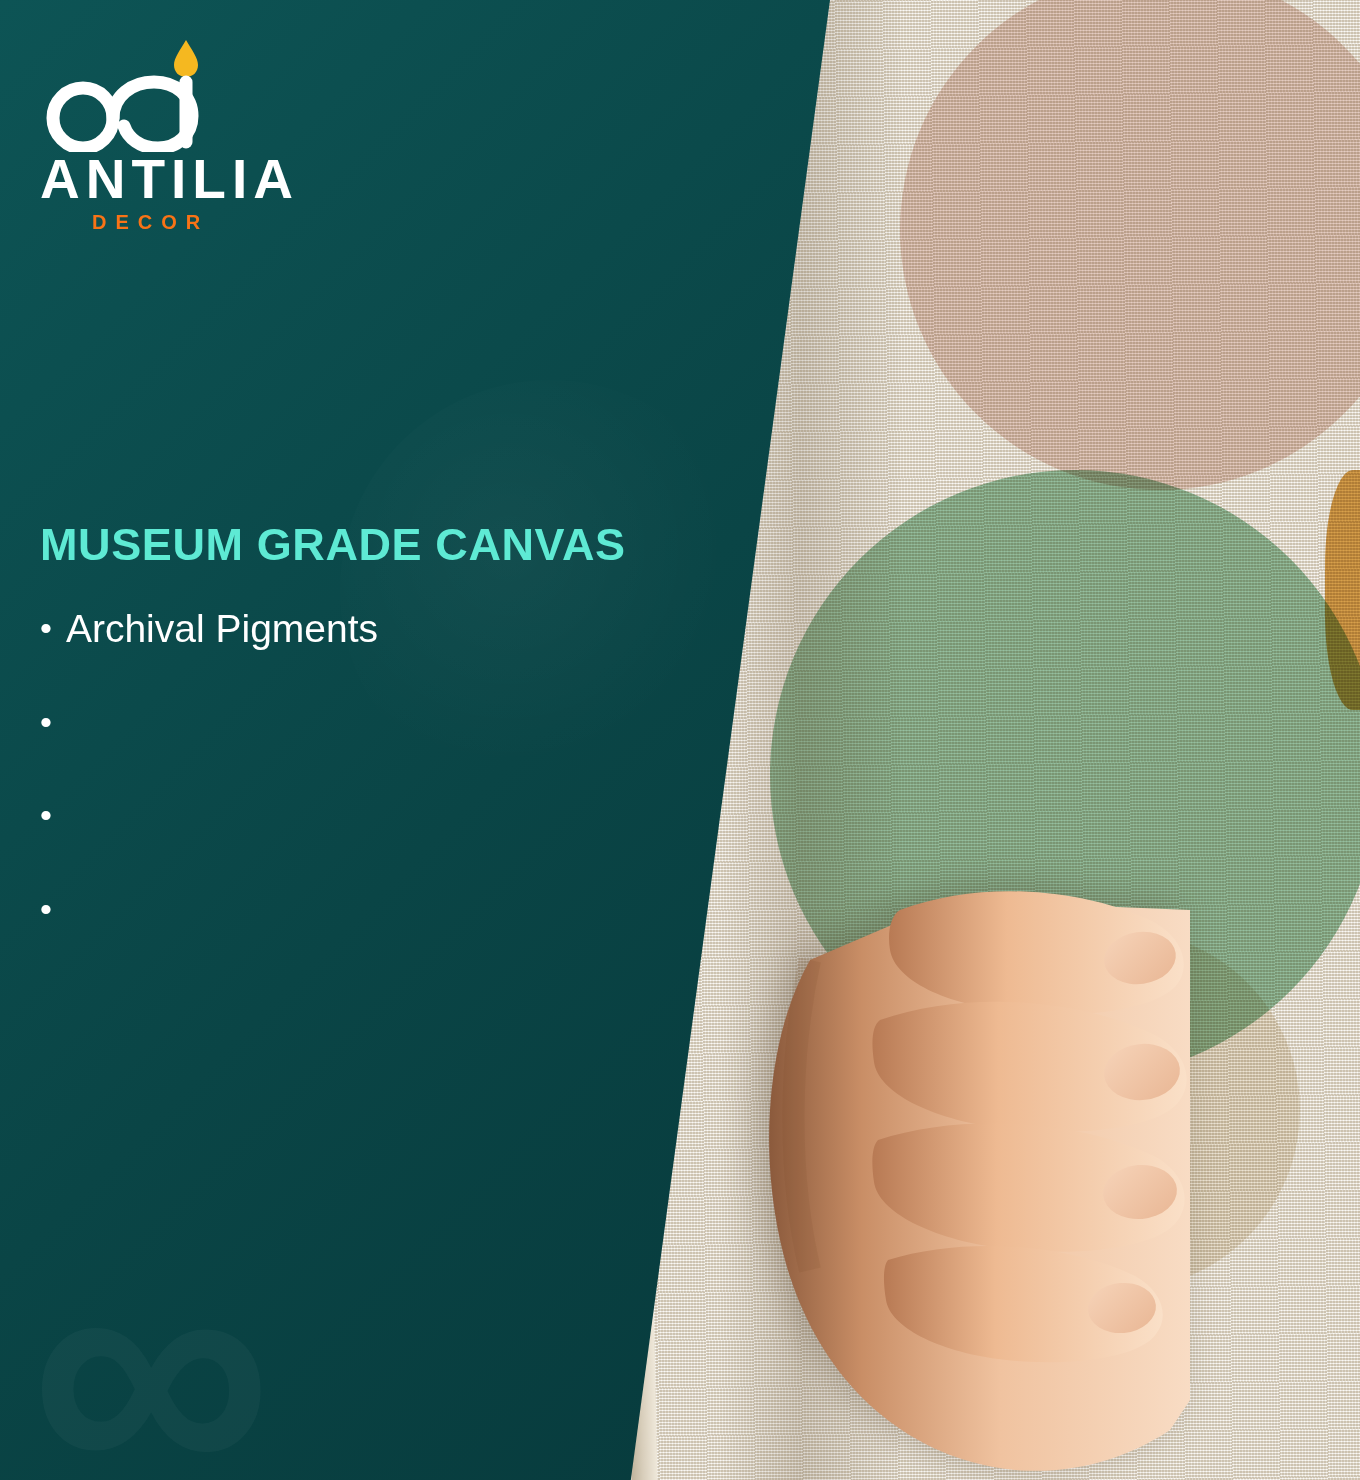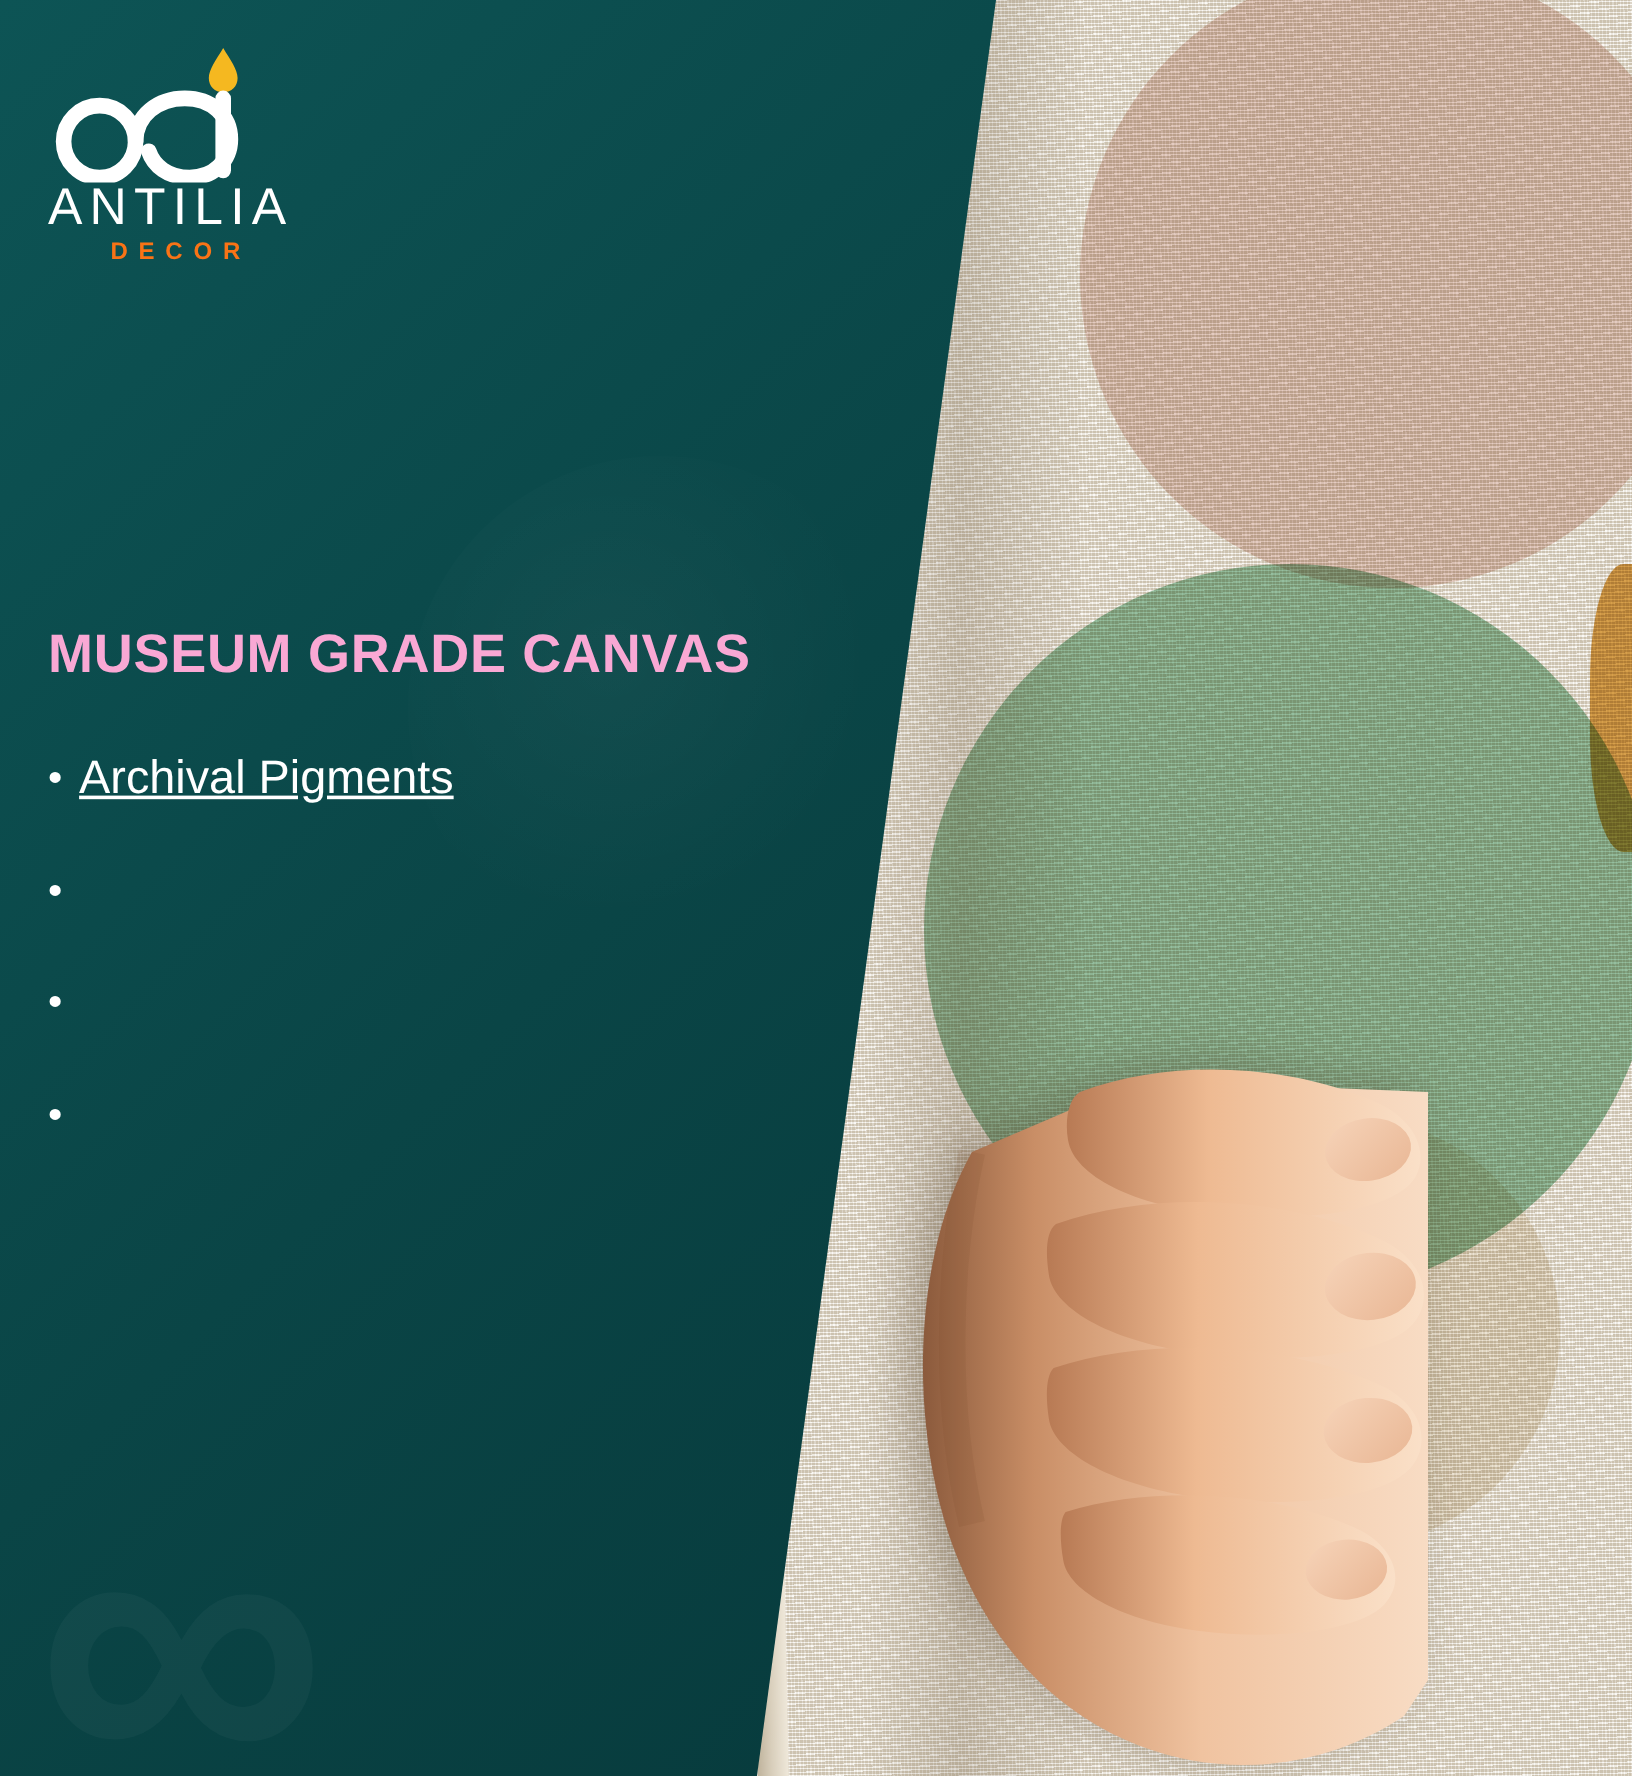--- a/index.html
+++ b/index.html
@@ -142,22 +142,22 @@
     top: 34px;
     left: 36px;
     width: 250px;
   }
   .logo-mark {
     position: relative;
     height: 118px;
   }
   .logo-wordmark {
     color: #ffffff;
-    font-size: 43px;
-    font-weight: 400;
+    font-size: 55px;
+    font-weight: 700;
     letter-spacing: 6px;
     line-height: 1;
     padding-left: 4px;
   }
   .logo-sub {
     color: #f97316;
     font-size: 20px;
     font-weight: 600;
     letter-spacing: 9px;
     padding-left: 56px;
@@ -166,25 +166,25 @@
 
   
   .content {
     position: absolute;
     left: 40px;
     top: 520px;
     width: 700px;
     color: #ffffff;
   }
   .headline {
-    color: #f9a8d4;
+    color: #5eead4;
     font-size: 45px;
     font-weight: 700;
     letter-spacing: 0.6px;
-    margin: 0 0 54px 0;
+    margin: 0 0 34px 0;
     line-height: 1.1;
   }
   .feature-list {
     list-style: none;
     margin: 0;
     padding: 0;
   }
   .feature-item {
     display: flex;
     align-items: flex-start;
@@ -195,21 +195,20 @@
     color: #ffffff;
   }
   .bullet {
     flex: 0 0 auto;
     margin-right: 14px;
     font-size: 34px;
     line-height: 1.45;
   }
   .feature-text {
     white-space: pre-line;
-    text-decoration: underline;
   }
 </style>
 </head>
 <body>
 
 <div class="poster">
 
   <div class="photo">
     <div class="canvas-sheet"></div>
     <div class="canvas-edge"></div>

